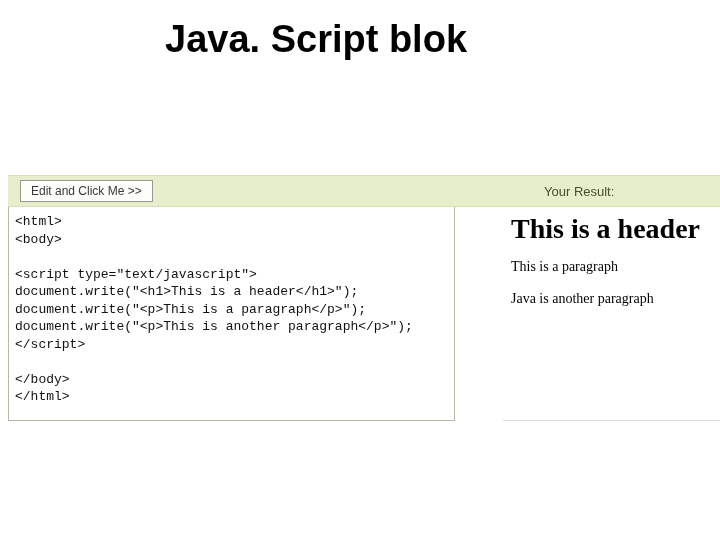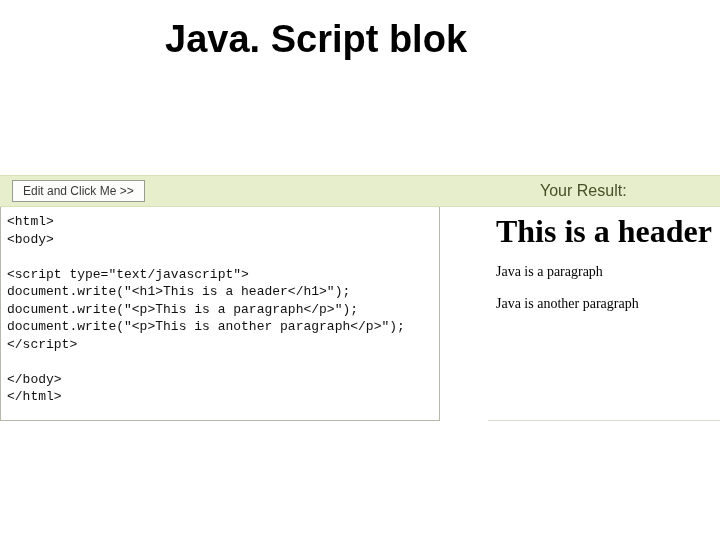--- a/index.html
+++ b/index.html
@@ -13,21 +13,21 @@
   }
   .page-title {
     font-size: 38px;
     font-weight: 700;
     color: #000;
     margin: 18px 0 0 165px;
     font-family: Arial, sans-serif;
   }
   .editor-wrap {
     position: absolute;
-    left: 0;
+    left: 8px;
     right: 0;
     top: 175px;
   }
   .header-row {
     display: flex;
     background: #e7eecb;
     border-top: 1px solid #d8e0b5;
     border-bottom: 1px solid #d8e0b5;
     height: 30px;
     align-items: center;
@@ -48,21 +48,21 @@
     background: #fdfdfb;
     border: 1px solid #9a9a8e;
     font-family: Verdana, Geneva, sans-serif;
     font-size: 12px;
     color: #3a3a3a;
     padding: 3px 10px;
     cursor: pointer;
   }
   .result-label {
     font-family: Verdana, Geneva, sans-serif;
-    font-size: 16px;
+    font-size: 13px;
     color: #475027;
   }
   .content-row {
     display: flex;
     gap: 48px;
   }
   .code-pane {
     width: 568px;
     box-sizing: border-box;
     border: 1px solid #b7b7aa;
@@ -78,23 +78,23 @@
   }
   .result-pane {
     flex: 1;
     background: #ffffff;
     padding: 4px 8px 10px 8px;
     box-sizing: border-box;
     border-bottom: 1px solid #dcdcd2;
   }
   .result-h1 {
     font-family: "Times New Roman", Times, serif;
-    font-size: 32px;
+    font-size: 28px;
     font-weight: 700;
-    margin: 2px 0 14px 0;
+    margin: 2px 12px 14px 0;
     white-space: nowrap;
   }
   .result-p {
     font-family: "Times New Roman", Times, serif;
     font-size: 14px;
     margin: 0 0 16px 0;
   }
 </style>
 </head>
 <body>
@@ -119,18 +119,18 @@
 &lt;script type="text/javascript"&gt;
 document.write("&lt;h1&gt;This is a header&lt;/h1&gt;");
 document.write("&lt;p&gt;This is a paragraph&lt;/p&gt;");
 document.write("&lt;p&gt;This is another paragraph&lt;/p&gt;");
 &lt;/script&gt;
 
 &lt;/body&gt;
 &lt;/html&gt;</div>
     <div class="result-pane">
       <div class="result-h1">This is a header</div>
-      <div class="result-p">Java is a paragraph</div>
+      <div class="result-p">This is a paragraph</div>
       <div class="result-p">Java is another paragraph</div>
     </div>
   </div>
 
 </div>
 
 </body></html>

